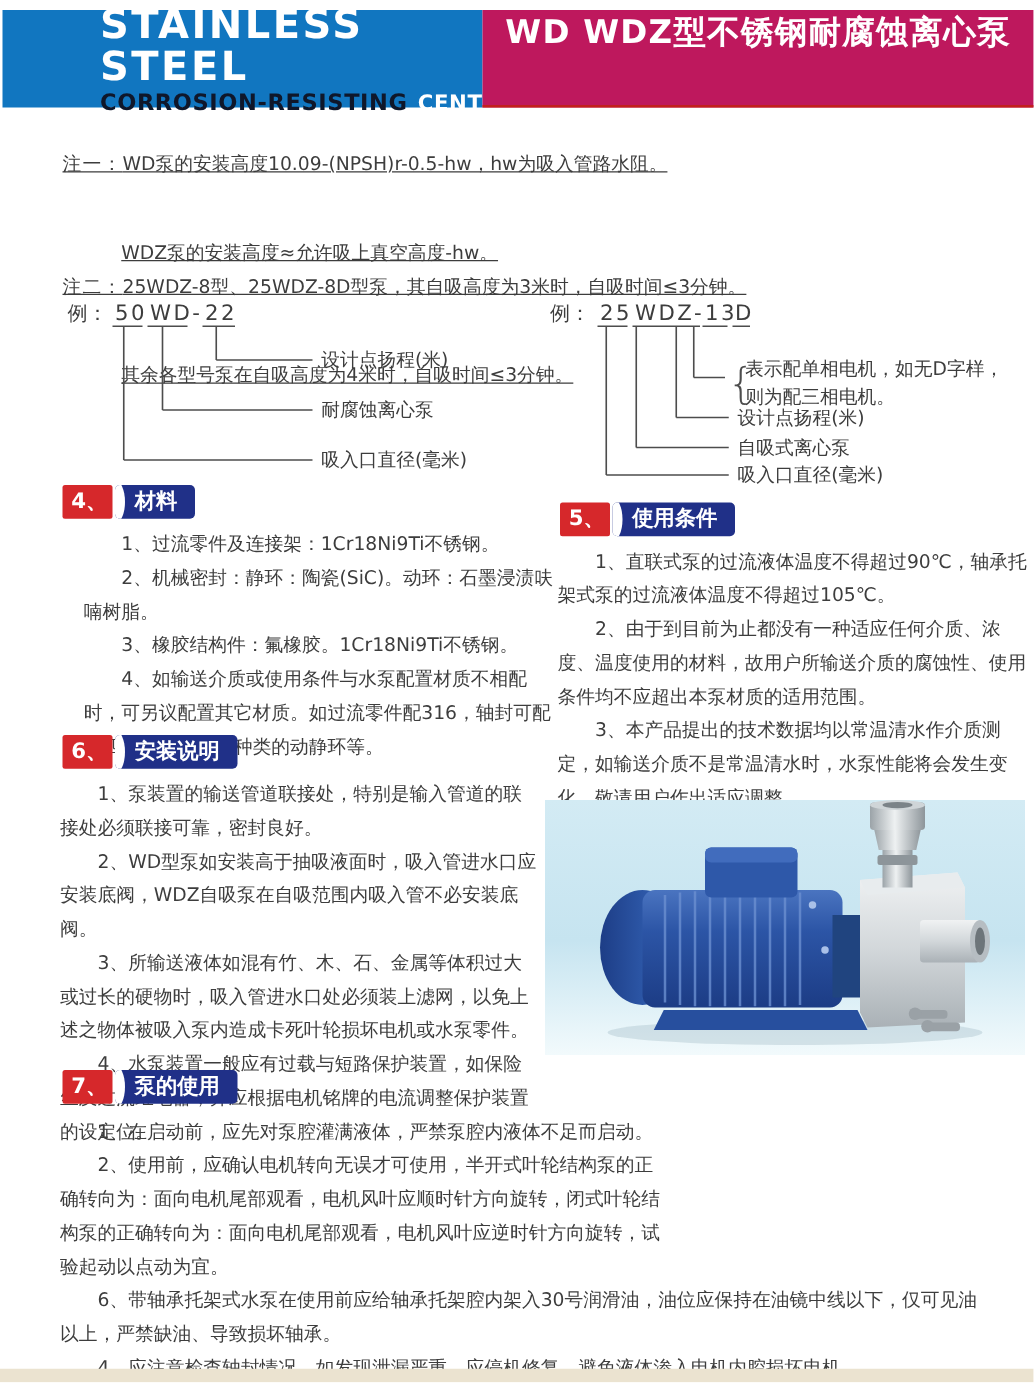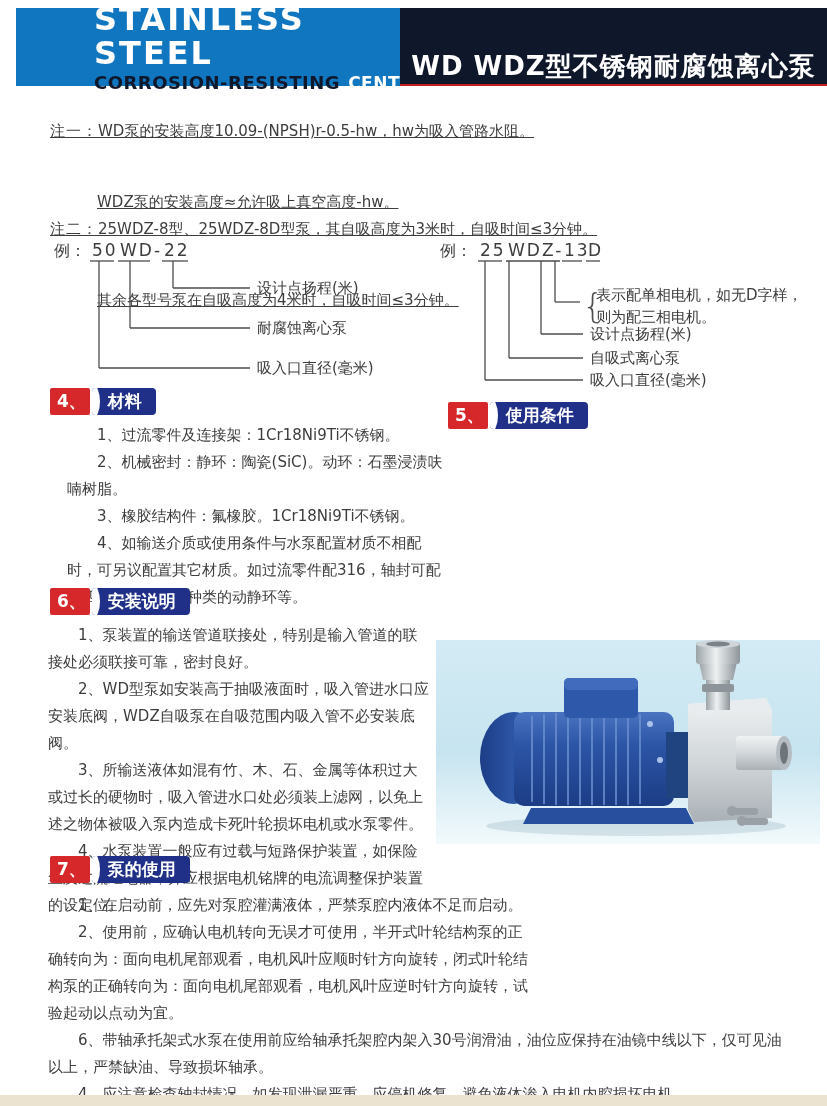--- a/index.html
+++ b/index.html
@@ -1,26 +1,26 @@
 <!DOCTYPE html>
 <html><head>
 <meta charset="utf-8">
 <style>
   html,body{margin:0;padding:0;background:#ffffff;}
   .page{
     position:relative;width:827px;height:1106px;margin:0 auto;background:#ffffff;
     font-family:"DejaVu Sans","Liberation Sans",sans-serif;color:#3d3d3d;overflow:hidden;
   }
   
-  .header{position:absolute;left:16px;top:8px;right:0;height:78px;display:flex;}
+  .header{position:absolute;left:2px;top:8px;right:0;height:78px;display:flex;}
   .header-left{width:384px;background:#1176c0;color:#fff;display:flex;flex-direction:column;justify-content:center;padding-left:78px;box-sizing:border-box;}
   .hl-title{font-size:32px;font-weight:bold;letter-spacing:2px;line-height:34px;}
   .hl-sub{margin-top:2px;font-size:17px;font-weight:bold;letter-spacing:.5px;white-space:nowrap;}
   .hl-sub .yellow{color:#0f172a;font-size:18px;margin-right:8px;}
-  .header-right{flex:1;background:#0f172a;color:#fff;display:flex;align-items:flex-end;justify-content:center;border-bottom:2px solid #c21f1d;box-sizing:border-box;}
+  .header-right{flex:1;background:#be185d;color:#fff;display:flex;align-items:flex-start;justify-content:center;border-bottom:2px solid #c21f1d;box-sizing:border-box;}
   .hr-title{font-size:26px;font-weight:bold;letter-spacing:1px;}
   
   .notes{position:absolute;left:50px;top:118px;width:730px;font-size:15px;line-height:27px;text-decoration:underline;}
   .note-label{letter-spacing:1px;}
   .note-cont{padding-left:47px;margin-top:44px;}
   
   .diagram{position:absolute;}
   .diagram svg text{fill:#3d3d3d;font-family:"DejaVu Sans","Liberation Sans",sans-serif;}
   .diagram svg .code{font-size:17px;letter-spacing:2px;}
   .diagram svg .lbl{font-size:15px;}
@@ -124,20 +124,25 @@
     <p>1、过流零件及连接架：1Cr18Ni9Ti不锈钢。</p>
     <p>2、机械密封：静环：陶瓷(SiC)。动环：石墨浸渍呋喃树脂。</p>
     <p>3、橡胶结构件：氟橡胶。1Cr18Ni9Ti不锈钢。</p>
     <p>4、如输送介质或使用条件与水泵配置材质不相配时，可另议配置其它材质。如过流零件配316，轴封可配聚四氟乙烯或其它种类的动静环等。</p>
   </div>
 
   <div class="badge" style="left:448px;top:402px;">
     <span class="badge-num">5、</span>
     <span class="badge-label">使用条件</span>
   </div>
+  <div class="textblock col-right" style="top:436px;">
+    <p>1、直联式泵的过流液体温度不得超过90℃，轴承托架式泵的过流液体温度不得超过105℃。</p>
+    <p>2、由于到目前为止都没有一种适应任何介质、浓度、温度使用的材料，故用户所输送介质的腐蚀性、使用条件均不应超出本泵材质的适用范围。</p>
+    <p>3、本产品提出的技术数据均以常温清水作介质测定，如输送介质不是常温清水时，水泵性能将会发生变化，敬请用户作出适应调整。</p>
+  </div>
 
   <div class="badge" style="left:50px;top:588px;">
     <span class="badge-num">6、</span>
     <span class="badge-label">安装说明</span>
   </div>
   <div class="textblock col-left" style="top:622px;">
     <p>1、泵装置的输送管道联接处，特别是输入管道的联接处必须联接可靠，密封良好。</p>
     <p>2、WD型泵如安装高于抽吸液面时，吸入管进水口应安装底阀，WDZ自吸泵在自吸范围内吸入管不必安装底阀。</p>
     <p>3、所输送液体如混有竹、木、石、金属等体积过大或过长的硬物时，吸入管进水口处必须装上滤网，以免上述之物体被吸入泵内造成卡死叶轮损坏电机或水泵零件。</p>
     <p>4、水泵装置一般应有过载与短路保护装置，如保险丝及过流继电器，并应根据电机铭牌的电流调整保护装置的设定位。</p>

